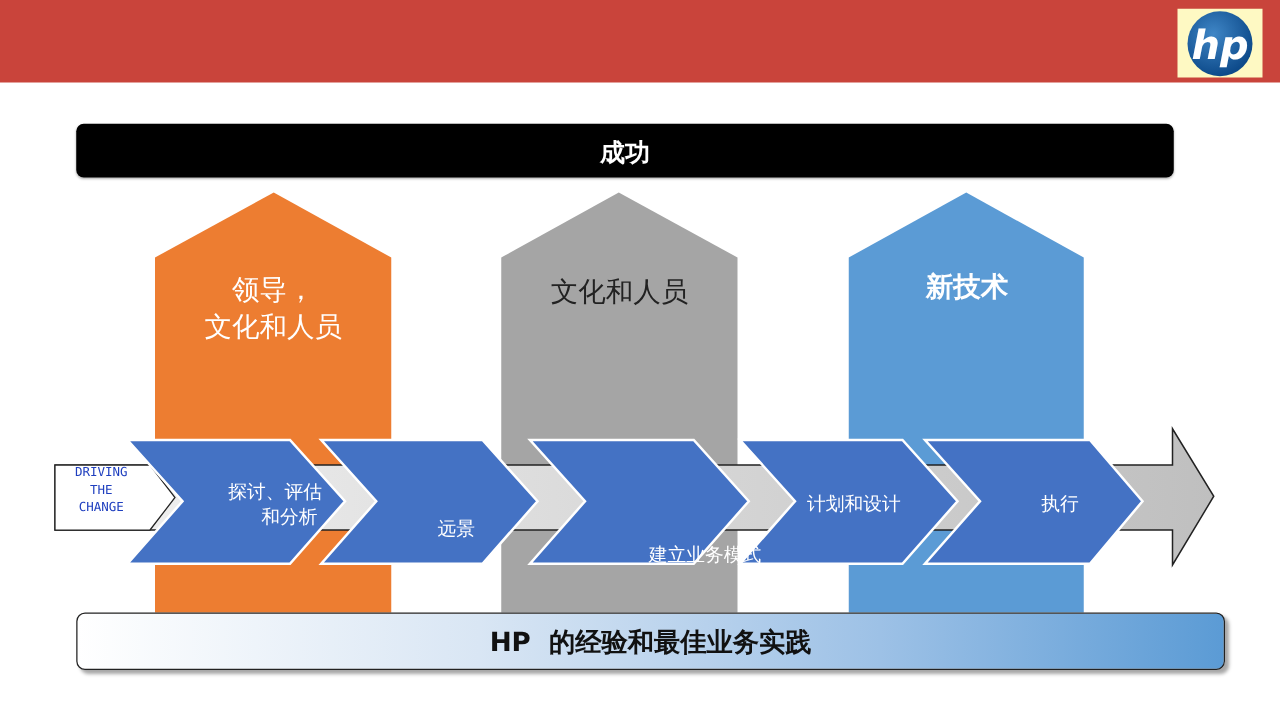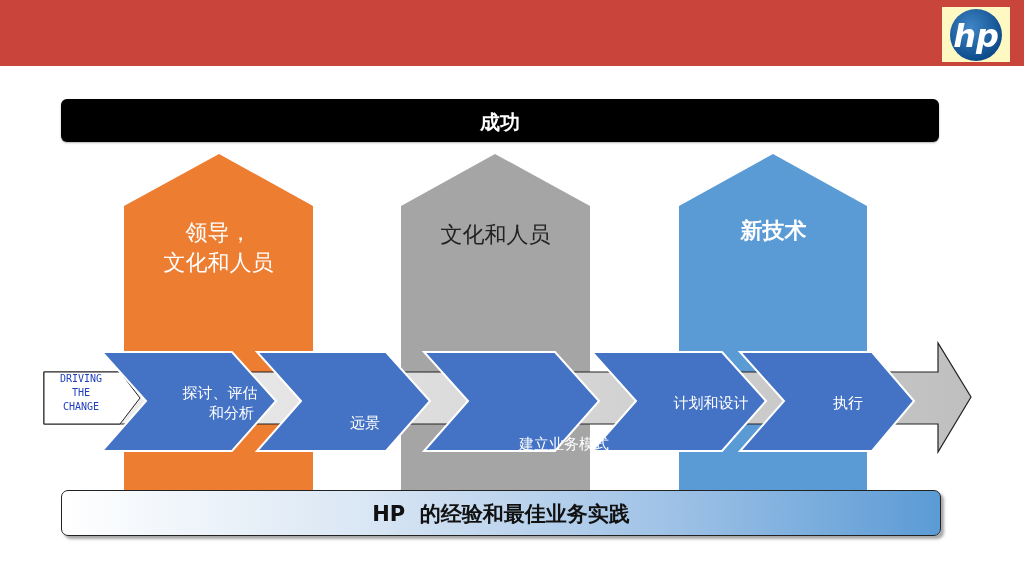--- a/index.html
+++ b/index.html
@@ -7,21 +7,21 @@
     .header { position:absolute; left:0; top:0; width:1024px; height:66px; background:#c9443b; }
     .title { position:absolute; left:10px; top:14px; color:#fff; font-weight:bold; font-size:30px; letter-spacing:0px; font-family:"DejaVu Sans", sans-serif; }
     .logo-box { position:absolute; left:942px; top:7px; width:68px; height:55px; background:#fef9c3; }
     .success-bar { position:absolute; left:61px; top:99px; width:878px; height:43px; background:#000000; border-radius:6px; box-shadow:0 1px 2px rgba(0,0,0,0.3); }
     .success-label { position:absolute; left:0; right:0; top:10px; text-align:center; color:#fff; font-weight:bold; font-size:20px; }
     svg.diagram { position:absolute; left:0; top:0; }
     .pillar-label { position:absolute; text-align:center; font-size:22px; line-height:30px; }
     .step-label { position:absolute; text-align:center; color:#fff; font-size:15px; line-height:20px; }
     .driving { position:absolute; left:44px; top:372px; width:74px; text-align:center; font-family:"DejaVu Sans Mono", monospace; font-size:10px; line-height:14px; color:#1f3fbf; }
     .bottom-bar { position:absolute; left:61px; top:490px; width:878px; height:44px; border:1px solid #222; border-radius:7px;
-      background:linear-gradient(90deg,#ffffff 0%,#d9e6f4 35%,#9dc1e6 70%,#5b9bd5 100%); box-shadow:3px 3px 3px rgba(0,0,0,0.35); }
+      background:linear-gradient(90deg,#ffffff 0%,#d9e6f4 35%,#9dc1e6 70%,#5b9bd5 100%); box-shadow:3px 3px 3px rgba(0,0,0,0.35);padding-left:39px; }
     .bottom-label { position:absolute; left:0; right:0; top:9px; text-align:center; font-weight:bold; font-size:21px; color:#111; white-space:pre; }
   </style>
 </head>
 <body>
 
 <div class="header">
   <div class="logo-box">
     <svg width="68" height="55" viewBox="0 0 68 55">
       <defs>
         <radialGradient id="hpg" cx="40%" cy="35%" r="65%">
@@ -82,21 +82,21 @@
 <div class="step-label" style="left:170px; top:383px; width:100px;">
   <div>探讨、评估</div>
   <div style="margin-right:16px;text-align:right;">和分析</div>
 </div>
 <div class="step-label" style="left:330px; top:393px; width:70px;margin-top:20px;">
   <div>远景</div>
 </div>
 <div class="step-label" style="left:508px; top:402px; width:112px;margin-top:32px;">
   <div>建立业务模式</div>
 </div>
-<div class="step-label" style="left:664px; top:393px; width:94px;">
+<div class="step-label" style="left:636px; top:393px; width:94px;">
   <div>计划和设计</div>
 </div>
 <div class="step-label" style="left:818px; top:393px; width:60px;">
   <div>执行</div>
 </div>
 
 <div class="bottom-bar">
   <div class="bottom-label">HP  的经验和最佳业务实践</div>
 </div>
 

